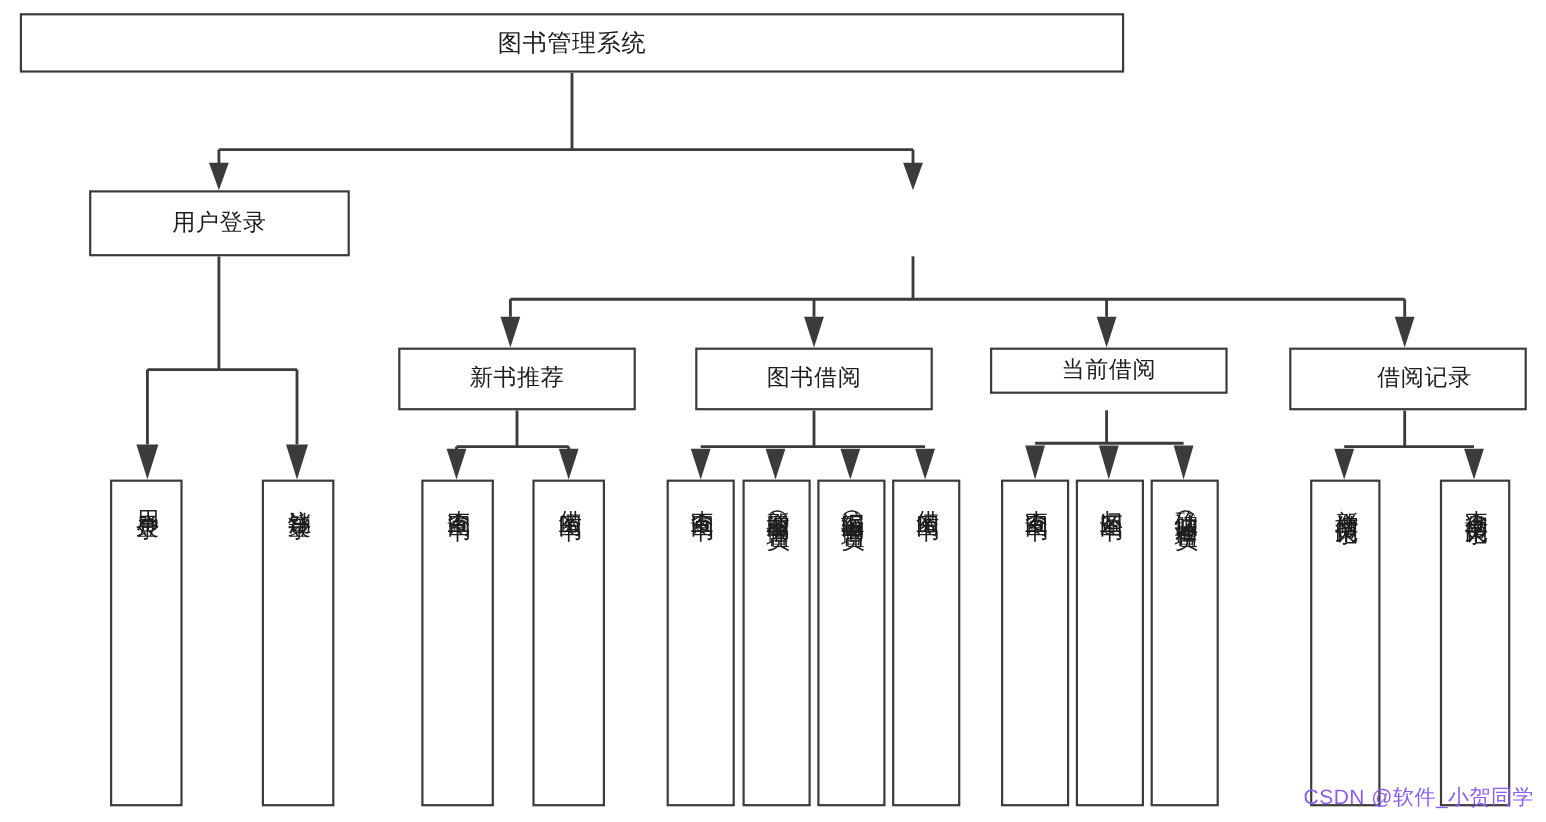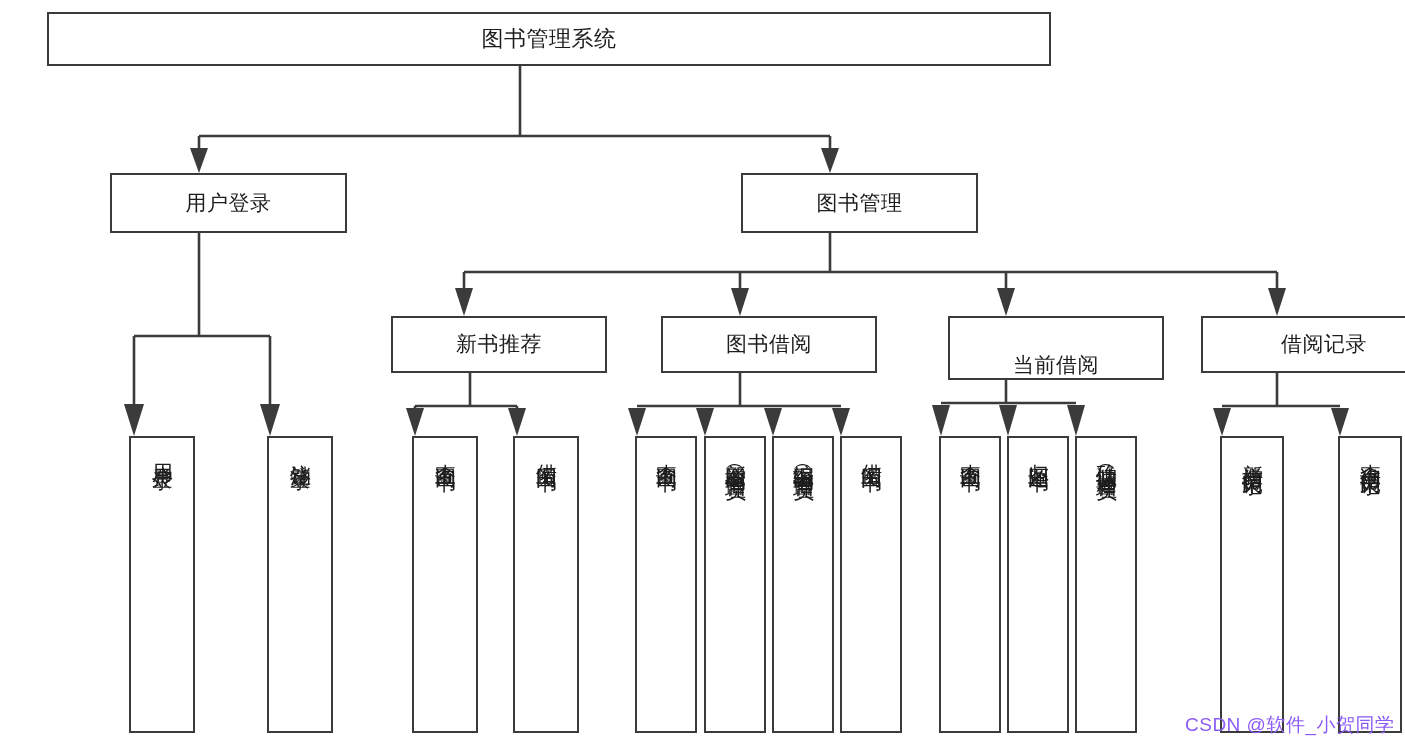--- a/index.html
+++ b/index.html
@@ -20,21 +20,20 @@
   .node {
     position: absolute;
     box-sizing: border-box;
     background: #ffffff;
     border: 2.5px solid #3b3b3b;
     display: flex;
     align-items: center;
     justify-content: center;
     color: #1d1d1d;
     line-height: 1.18;
-    margin-left: 29px;
   }
   .node.horiz {
     font-size: 21px;
     letter-spacing: 0.5px;
     text-align: center;
   }
   
   .node.vert {
     font-size: 21px;
     align-items: flex-start;
@@ -141,31 +140,28 @@
     <polygon class="arrow" points="1340,436 1331,408 1349,408"></polygon>
   </svg>
 
   <div class="node horiz root" style="left:18px; top:12px; width:1004px; height:54px;">
     <span>图书管理系统</span>
   </div>
 
   <div class="node horiz" style="left:81px; top:173px; width:237px; height:60px;">
     <span>用户登录</span>
   </div>
-  <div class="node horiz" style="left:712px; top:173px; width:237px; height:60px;">
-    <span>图书管理</span>
-  </div>
 
   <div class="node horiz" style="left:362px; top:316px; width:216px; height:57px;">
     <span>新书推荐</span>
   </div>
   <div class="node horiz" style="left:632px; top:316px; width:216px; height:57px;text-align:center;">
     <span>图书借阅</span>
   </div>
-  <div class="node horiz" style="left:919px; top:316px; width:216px; height:64px;align-items:flex-end;">
+  <div class="node horiz" style="left:900px; top:316px; width:216px; height:42px;">
     <span>当前借阅</span>
   </div>
   <div class="node horiz" style="left:1172px; top:316px; width:216px; height:57px;padding-left:30px;">
     <span>借阅记录</span>
   </div>
 
   <div class="node vert" style="left:100px; top:436px; width:66px; height:297px;">
     <span class="vtext">用户登录</span>
   </div>
   <div class="node vert" style="left:238px; top:436px; width:66px; height:297px;">

